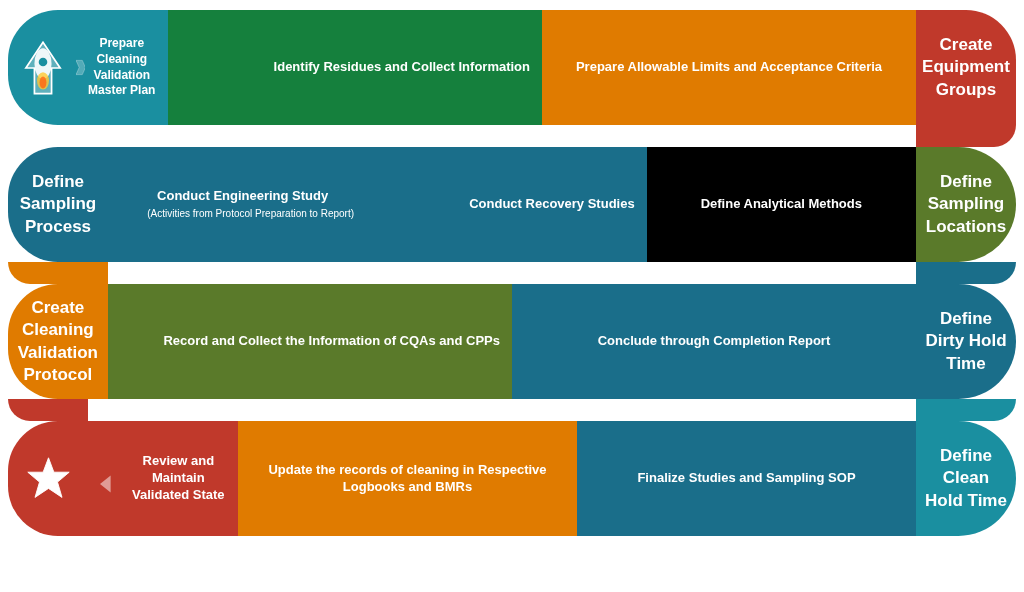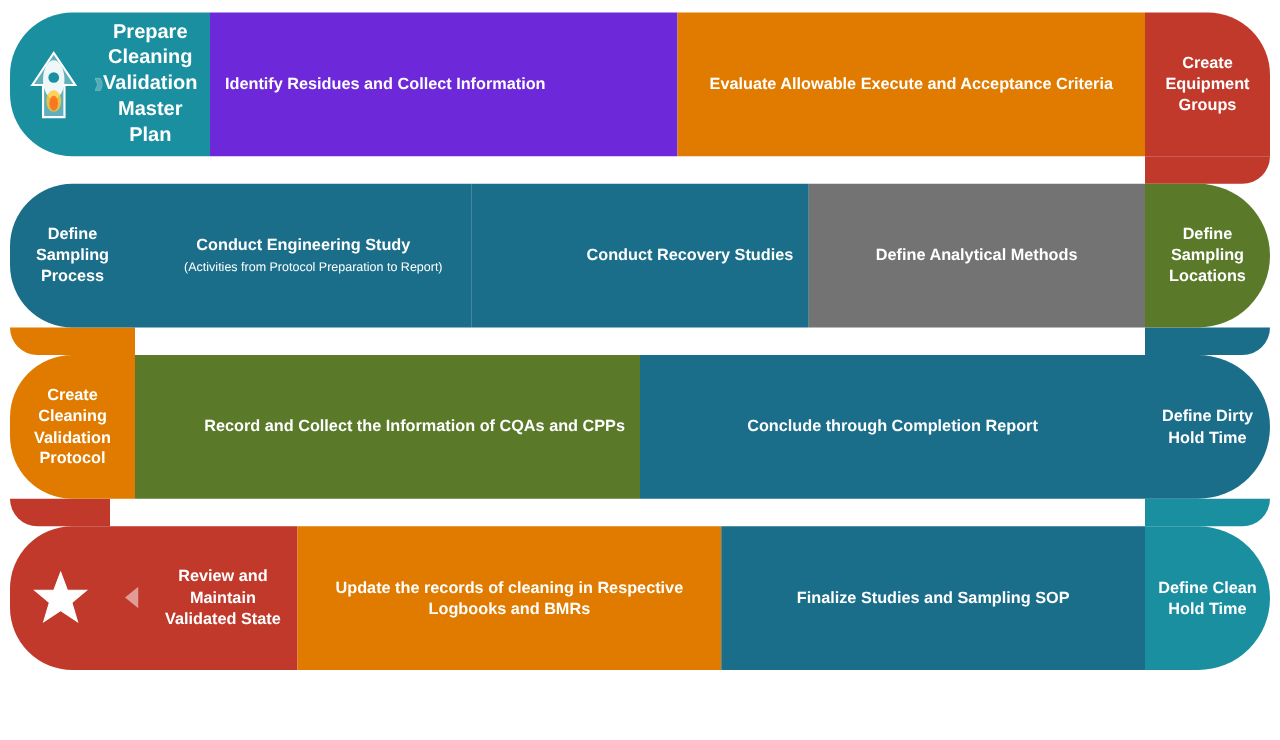--- a/index.html
+++ b/index.html
@@ -43,24 +43,24 @@
     }
 
     .launch-icon {
       width: 50px;
       height: 60px;
       margin-right: 8px;
       flex-shrink: 0;
     }
 
     .cell-identify {
-      background: #6d28d9;
-      display: flex;
-      align-items: center;
-      justify-content: flex-start;
+      background: #15803d;
+      display: flex;
+      align-items: center;
+      justify-content: flex-end;
       flex: 1;
       padding: 8px 12px;
       z-index: 2;
     }
 
     .cell-evaluate {
       background: #e07b00;
       display: flex;
       align-items: center;
       justify-content: center;
@@ -114,21 +114,21 @@
       background: #1a6e8a;
       display: flex;
       align-items: center;
       justify-content: flex-end;
       flex: 1;
       padding: 8px 12px;
       z-index: 2;
     }
 
     .cell-analytical {
-      background: #737373;
+      background: #000000;
       display: flex;
       align-items: center;
       justify-content: center;
       flex: 1;
       padding: 8px 12px;
       z-index: 2;
     }
 
     .cell-sampling-loc {
       background: #5a7a2a;
@@ -268,21 +268,21 @@
 
     .cell-text {
       color: #fff;
       font-size: 13px;
       font-weight: bold;
       text-align: center;
       line-height: 1.3;
     }
 
     .cell-text.small {
-      font-size: 13px;
+      font-size: 17px;
     }
 
     .cell-text .subtitle {
       font-size: 10px;
       font-weight: normal;
       margin-left: 16px;
     }
   </style>
 </head>
 <body>
@@ -301,29 +301,29 @@
 
         <circle cx="25" cy="28" r="5" fill="#1a8fa0"></circle>
 
         <ellipse cx="25" cy="50" rx="7" ry="10" fill="rgba(255,200,50,0.8)"></ellipse>
         <ellipse cx="25" cy="52" rx="4" ry="7" fill="rgba(255,100,20,0.8)"></ellipse>
       </svg>
 
       <svg width="30" height="55" viewBox="0 0 30 55">
         <polygon points="0,5 20,5 30,27.5 20,50 0,50 10,27.5" fill="rgba(255,255,255,0.25)" stroke="rgba(255,255,255,0.6)" stroke-width="1.5"></polygon>
       </svg>
-      <div class="cell-text" style="font-size:16px;">Prepare Cleaning Validation Master Plan</div>
+      <div class="cell-text" style="font-size:12px;">Prepare Cleaning Validation Master Plan</div>
     </div>
 
     <div class="cell-identify">
       <div class="cell-text">Identify Residues and Collect Information</div>
     </div>
 
     <div class="cell-evaluate">
-      <div class="cell-text">Evaluate Allowable Execute and Acceptance Criteria</div>
+      <div class="cell-text">Prepare Allowable Limits and Acceptance Criteria</div>
     </div>
 
     <div style="display:flex; flex-direction:column; align-items:center; position:relative; flex:0 0 100px;">
       <div class="cell-equipment" style="width:100%; height:100%; border-radius: 0 50px 0 0;">
         <div class="cell-text small">Create Equipment Groups</div>
       </div>
     </div>
   </div>
 
   <div style="position:relative; height:22px; display:flex;">
@@ -396,21 +396,21 @@
 
     <div class="cell-star">
 
       <svg width="45" height="45" viewBox="0 0 50 50">
         <polygon points="25,2 31,18 48,18 35,29 40,46 25,36 10,46 15,29 2,18 19,18" fill="white" stroke="white" stroke-width="1"></polygon>
       </svg>
     </div>
 
     <div class="cell-review">
 
-      <div style="display:flex; align-items:center; gap:20px;">
+      <div style="display:flex; align-items:flex-end; gap:20px;">
         <svg width="25" height="40" viewBox="0 0 25 40">
           <polygon points="25,0 0,20 25,40" fill="rgba(255,255,255,0.5)"></polygon>
         </svg>
         <div class="cell-text">Review and Maintain Validated State</div>
       </div>
     </div>
 
     <div class="cell-update">
       <div class="cell-text">Update the records of cleaning in Respective Logbooks and BMRs</div>
     </div>

